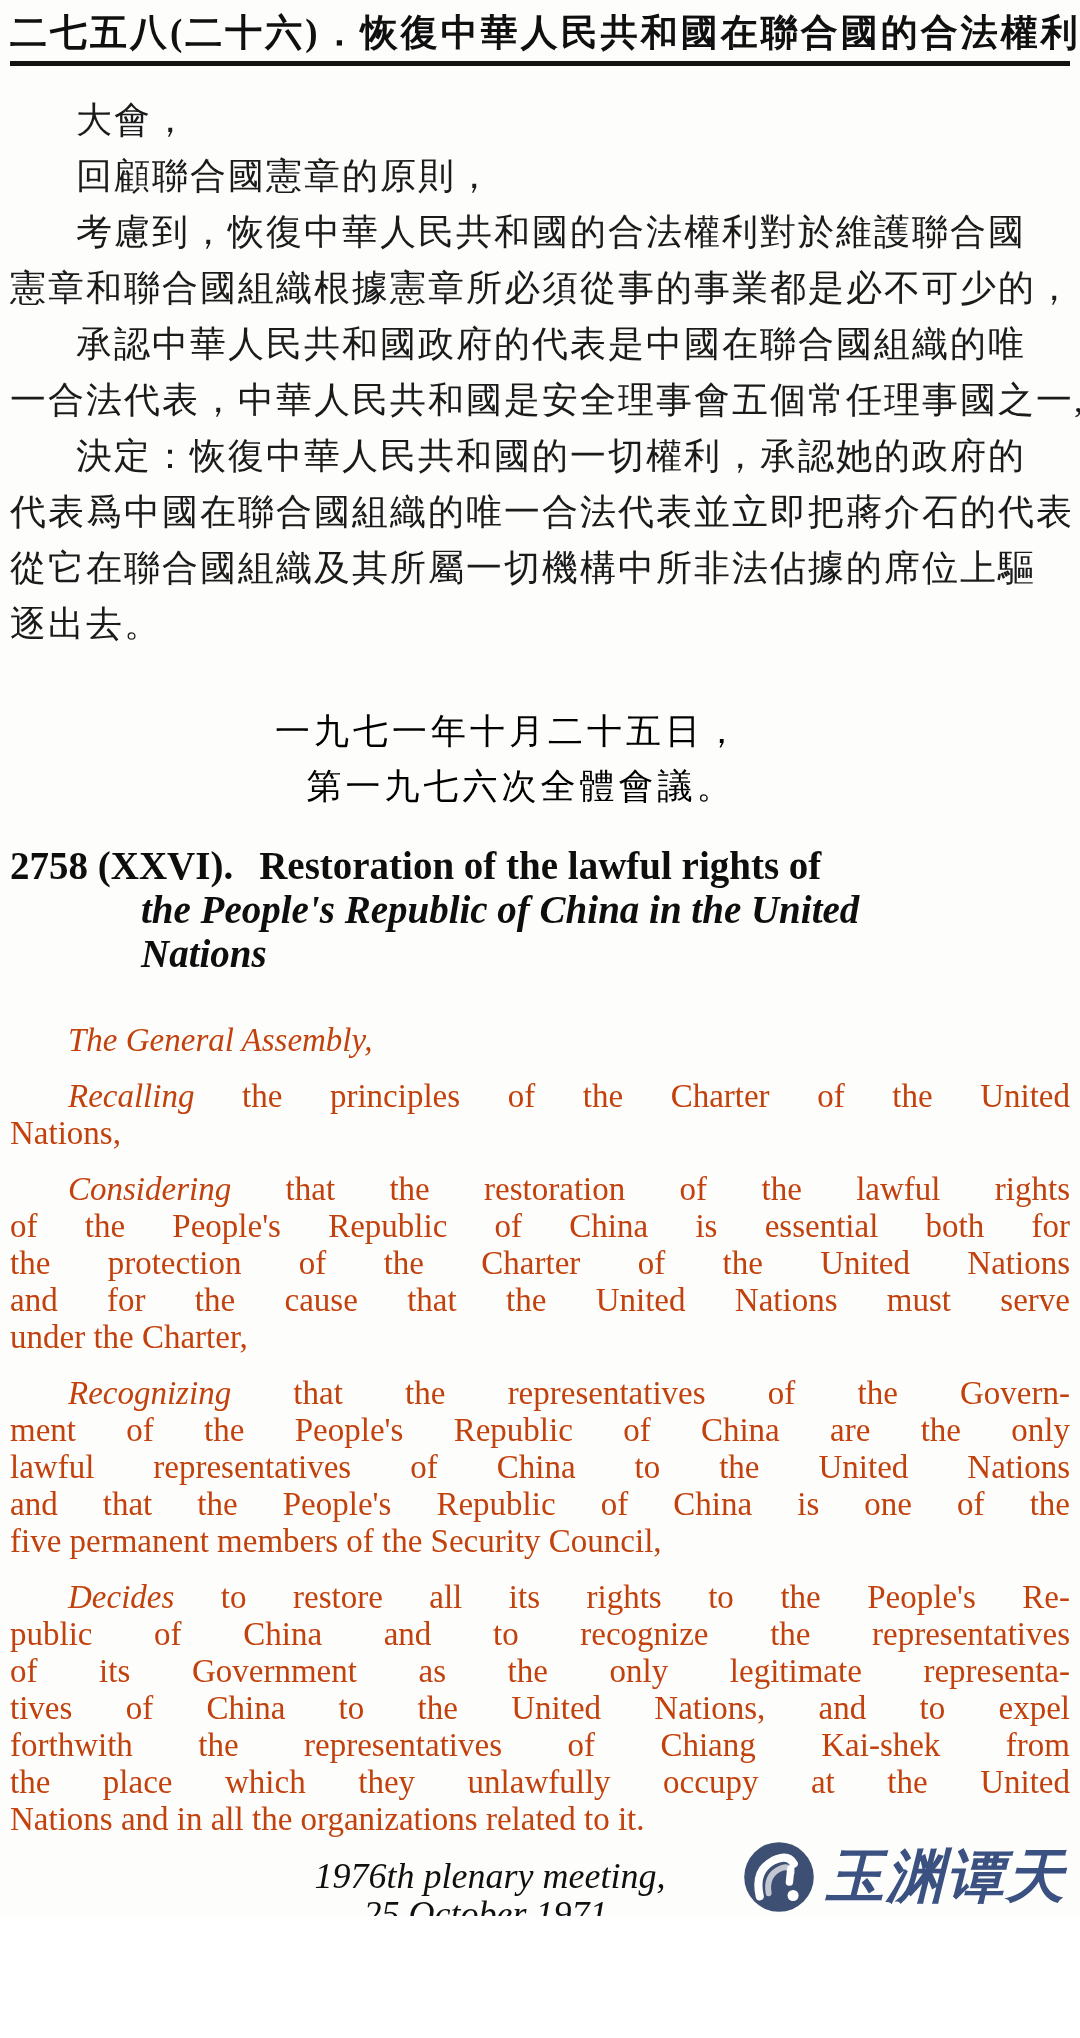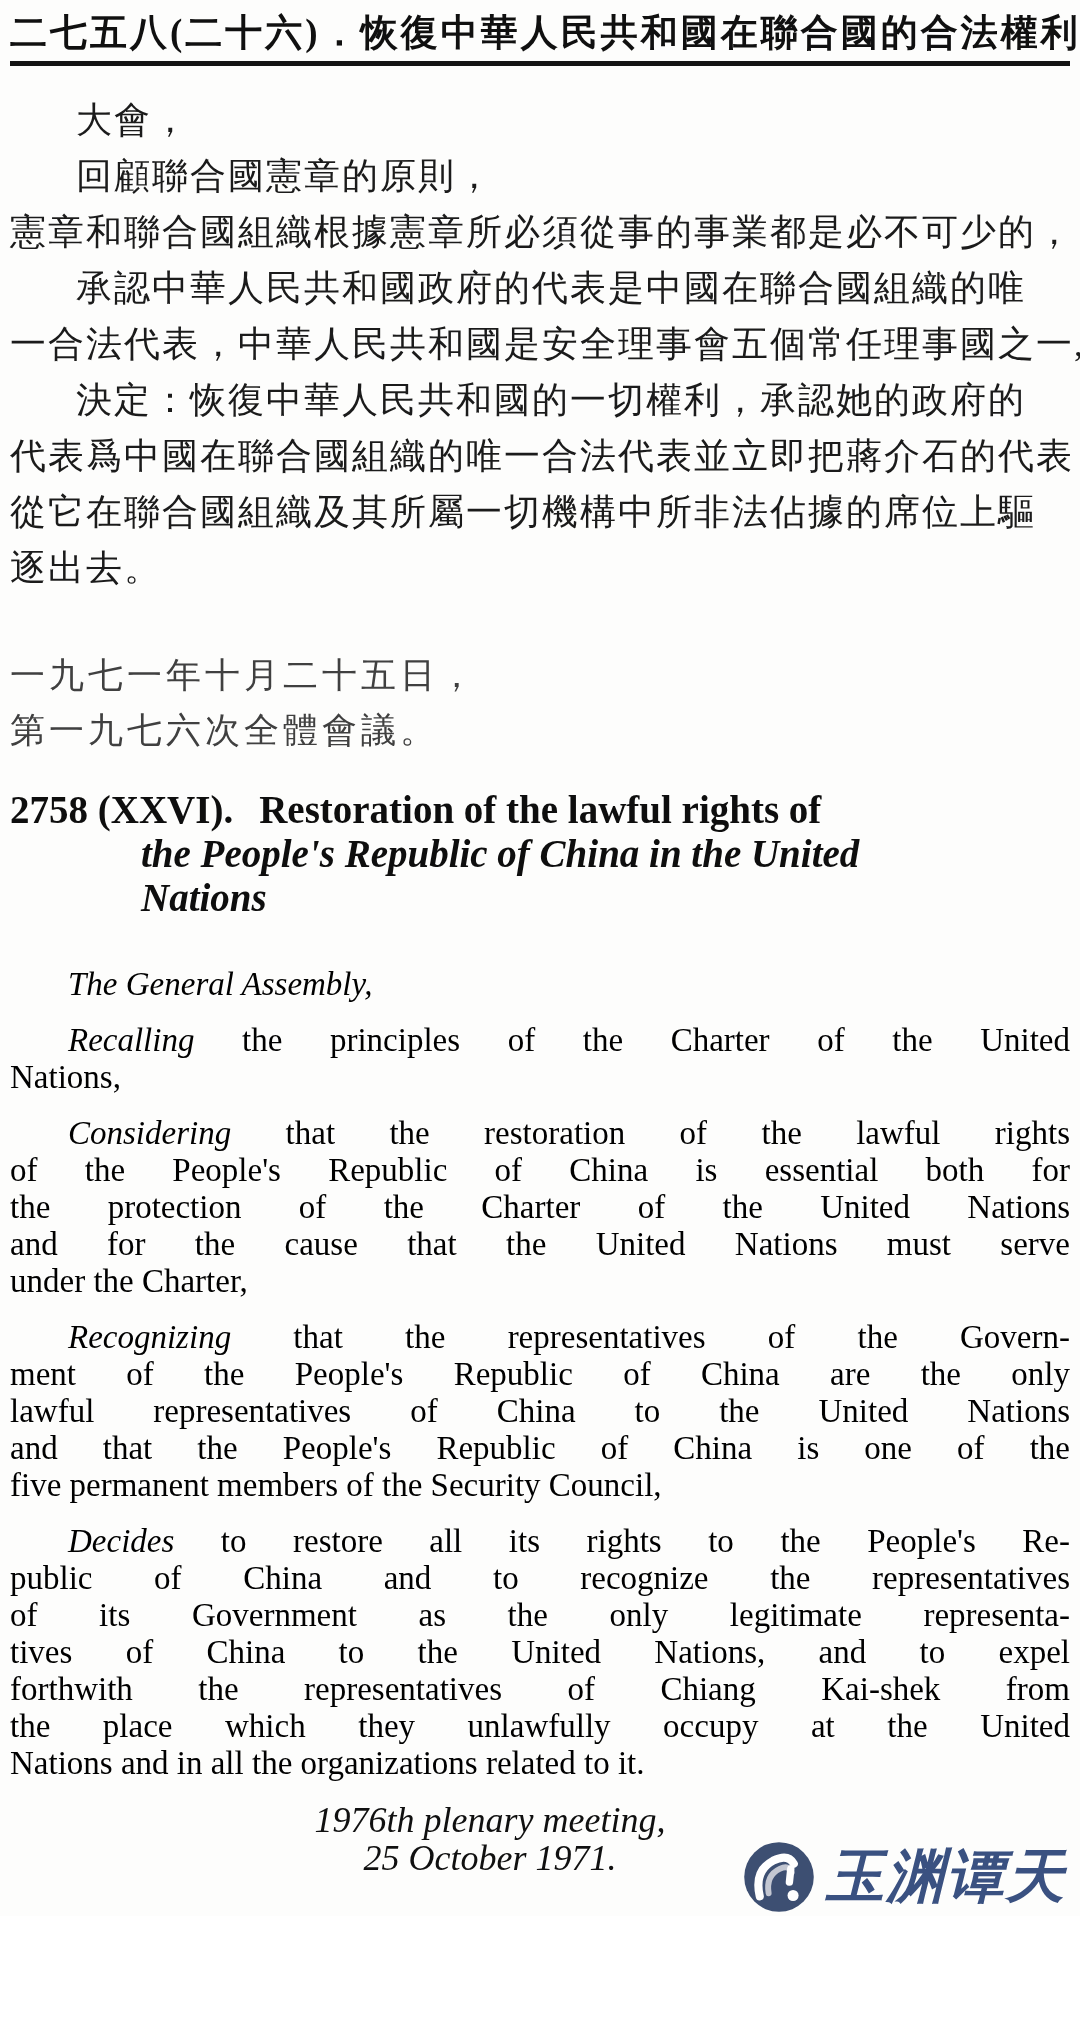--- a/index.html
+++ b/index.html
@@ -35,42 +35,42 @@
     letter-spacing: 2px;
     white-space: nowrap;
     color: #1b1b1b;
   }
   .cn-line.ind { padding-left: 66px; }
   .cn-dates { margin-top: 52px; }
   .cn-date {
     font-size: 35px;
     line-height: 55px;
     letter-spacing: 4px;
-    text-align: left;
-    color: #404040;
+    text-align: center;
+    color: #000000;
   }
   .cn-date.d1 { padding-right: 62px; }
   .cn-date.d2 { padding-right: 38px; }
 
   
   .en-heading {
     margin-top: 30px;
     font-size: 39px;
     font-weight: 700;
     line-height: 44px;
     color: #0e0e0e;
   }
   .en-heading .h-cont { padding-left: 131px; font-style: italic; }
   .en-heading .h-num { margin-right: 26px; }
   .en-body { margin-top: 46px; }
   .en-para { margin-bottom: 19px; }
   .en-line {
     font-size: 33px;
     line-height: 37px;
-    color: #000000;
+    color: #c2410c;
     white-space: normal;
   }
   .en-line.jl { text-align: justify; text-align-last: justify; }
   .en-line.first { text-indent: 58px; }
   .it { font-style: italic; }
   .en-signature { margin-top: 16px; }
   .sig-line {
     font-style: italic;
     font-size: 36px;
     line-height: 38px;
@@ -103,20 +103,21 @@
 <body>
 
 <div class="page">
 
   <div class="cn-title">二七五八(二十六)．恢復中華人民共和國在聯合國的合法權利</div>
   <div class="cn-rule"></div>
 
   <div class="cn-body">
     <div class="cn-line ind">大會，</div>
     <div class="cn-line ind">回顧聯合國憲章的原則，</div>
+    <div class="cn-line ind">考慮到，恢復中華人民共和國的合法權利對於維護聯合國</div>
     <div class="cn-line">憲章和聯合國組織根據憲章所必須從事的事業都是必不可少的，</div>
     <div class="cn-line ind">承認中華人民共和國政府的代表是中國在聯合國組織的唯</div>
     <div class="cn-line">一合法代表，中華人民共和國是安全理事會五個常任理事國之一,</div>
     <div class="cn-line ind">決定：恢復中華人民共和國的一切權利，承認她的政府的</div>
     <div class="cn-line">代表爲中國在聯合國組織的唯一合法代表並立即把蔣介石的代表</div>
     <div class="cn-line">從它在聯合國組織及其所屬一切機構中所非法佔據的席位上驅</div>
     <div class="cn-line">逐出去。</div>
   </div>
 
   <div class="cn-dates">

